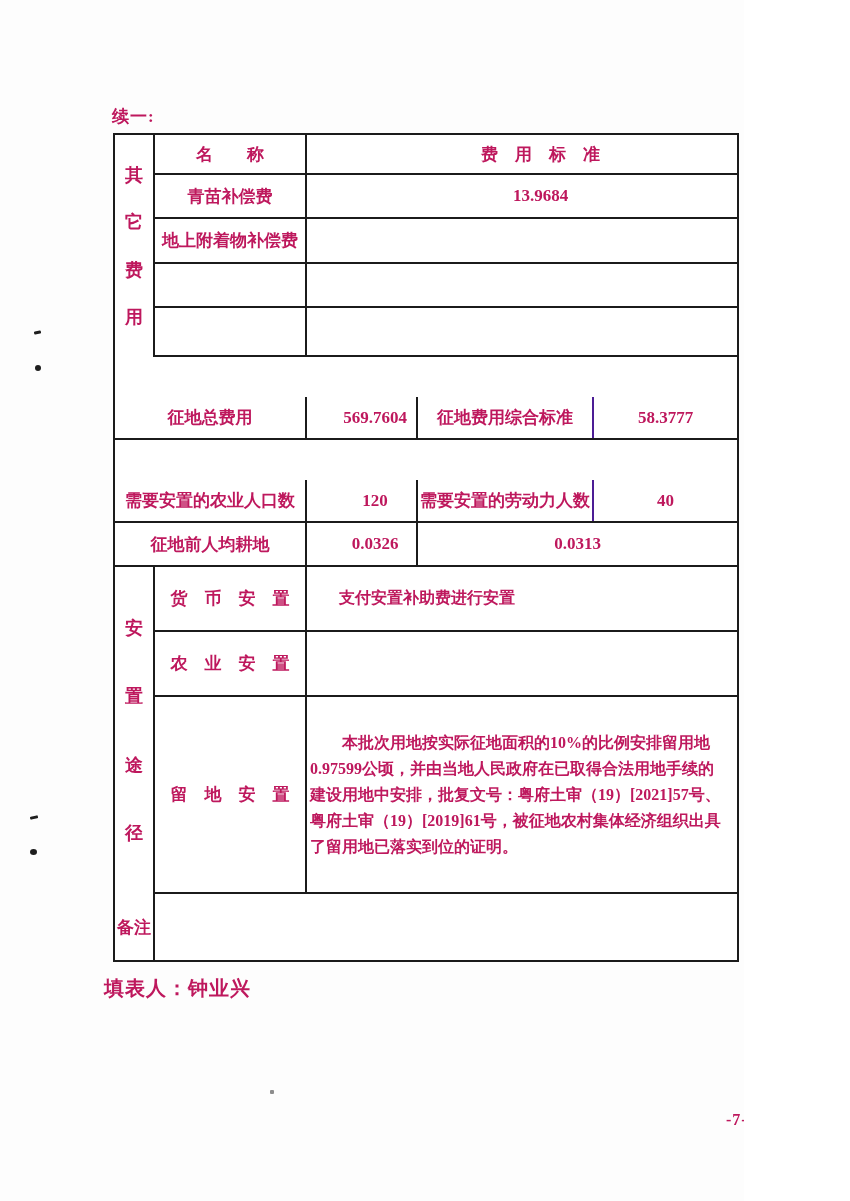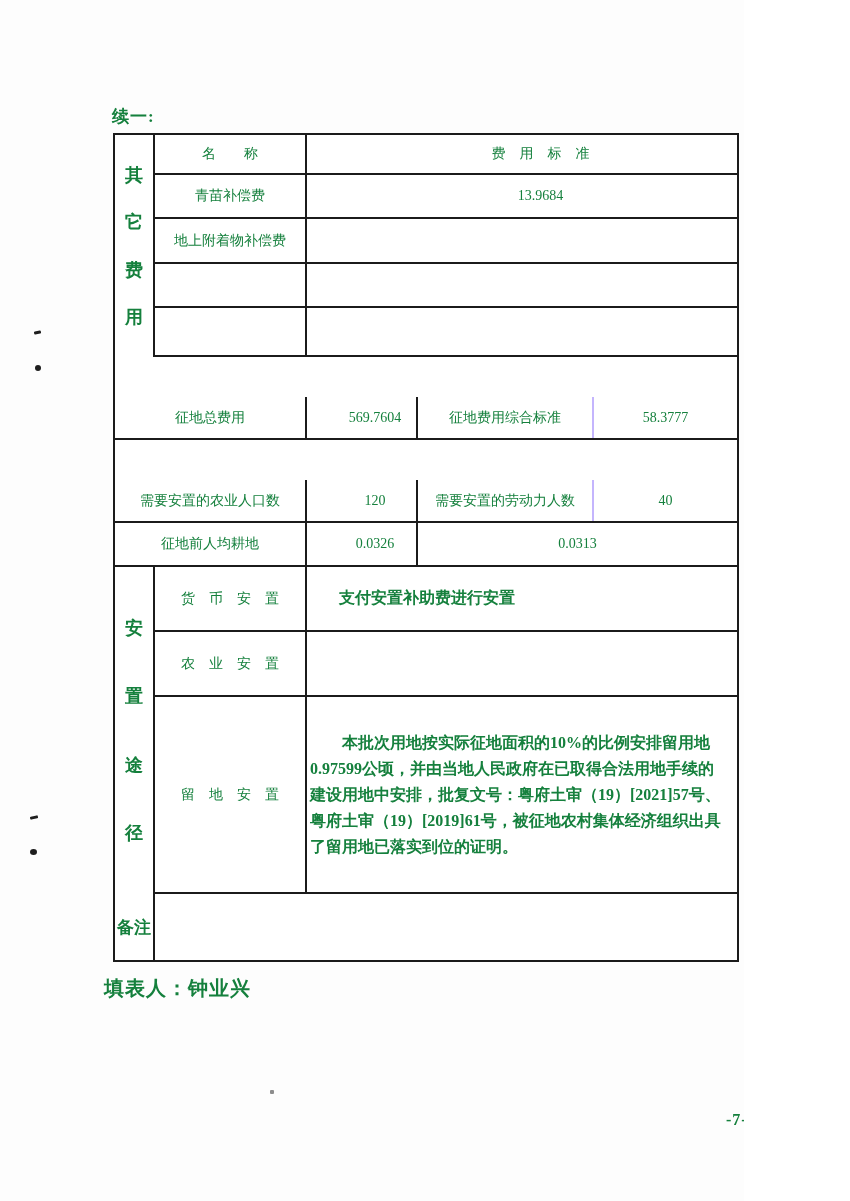--- a/index.html
+++ b/index.html
@@ -1,21 +1,21 @@
 <!DOCTYPE html>
 <html><head>
 <meta charset="utf-8">
 <style>
   html,body{margin:0;padding:0;}
   .page{
     position:relative;
     width:744px;height:1201px;
     background:#fdfdfd;
     font-family:"Liberation Serif","DejaVu Serif",serif;
-    color:#15803d;
+    color:#be185d;
     overflow:hidden;
   }
   
   .speck{position:absolute;background:#1e1e1e;}
   .speck.s1{left:34px;top:331px;width:7px;height:3px;border-radius:1px;transform:rotate(-10deg);}
   .speck.s2{left:35px;top:365px;width:6px;height:6px;border-radius:50%;}
   .speck.s3{left:30px;top:816px;width:8px;height:3px;border-radius:1px;transform:rotate(-12deg);}
   .speck.s4{left:30px;top:849px;width:7px;height:6px;border-radius:50%;}
   .speck.s5{left:270px;top:1090px;width:4px;height:4px;background:#8d8d8d;border-radius:1px;}
   
@@ -36,28 +36,28 @@
     flex:0 0 40px;border-right:2px solid #1b1b1b;box-sizing:border-box;
     display:flex;flex-direction:column;justify-content:space-evenly;align-items:center;
     font-size:18px;font-weight:700;padding:4px 0;
   }
   .rows{flex:1;display:flex;flex-direction:column;min-width:0;}
   .row{display:flex;border-bottom:2px solid #1b1b1b;box-sizing:border-box;min-width:0;}
   .h40{height:40px;} .h44{height:44px;} .h45{height:45px;} .h49{height:49px;}
   .h43{height:43px;margin-top:40px;} .h65{height:65px;gap:29px;} .h197{height:197px;}
   .cell{
     display:flex;align-items:center;justify-content:center;
-    box-sizing:border-box;font-size:14px;font-weight:400;min-width:0;
+    box-sizing:border-box;font-size:17px;font-weight:700;min-width:0;
   }
   .name{flex:0 0 152px;border-right:2px solid #1b1b1b;}
   .val{flex:1;margin-left:37px;}
   
   .b1{flex:0 0 192px;border-right:2px solid #1b1b1b;}
   .b2{flex:0 0 111px;border-right:2px solid #1b1b1b;padding-left:27px;}
-  .b3{flex:0 0 176px;border-right:2px solid #c4b5fd;text-align:center;}
+  .b3{flex:0 0 176px;border-right:2px solid #4c1d95;text-align:center;}
   .b4{flex:1;}
   
   .content-cell{flex:1;display:flex;align-items:center;justify-content:flex-start;
     padding:2px 8px 2px 3px;font-size:16px;font-weight:600;}
   .para{margin:0;font-size:16px;font-weight:600;line-height:26px;text-indent:2em;}
   
   .secD{display:flex;flex:1;}
   .vheadD{flex:0 0 40px;border-right:2px solid #1b1b1b;box-sizing:border-box;
     display:flex;align-items:center;justify-content:center;font-size:17px;font-weight:700;}
   .remarks-content{flex:1;font-size:16px;font-weight:600;padding:4px;}

